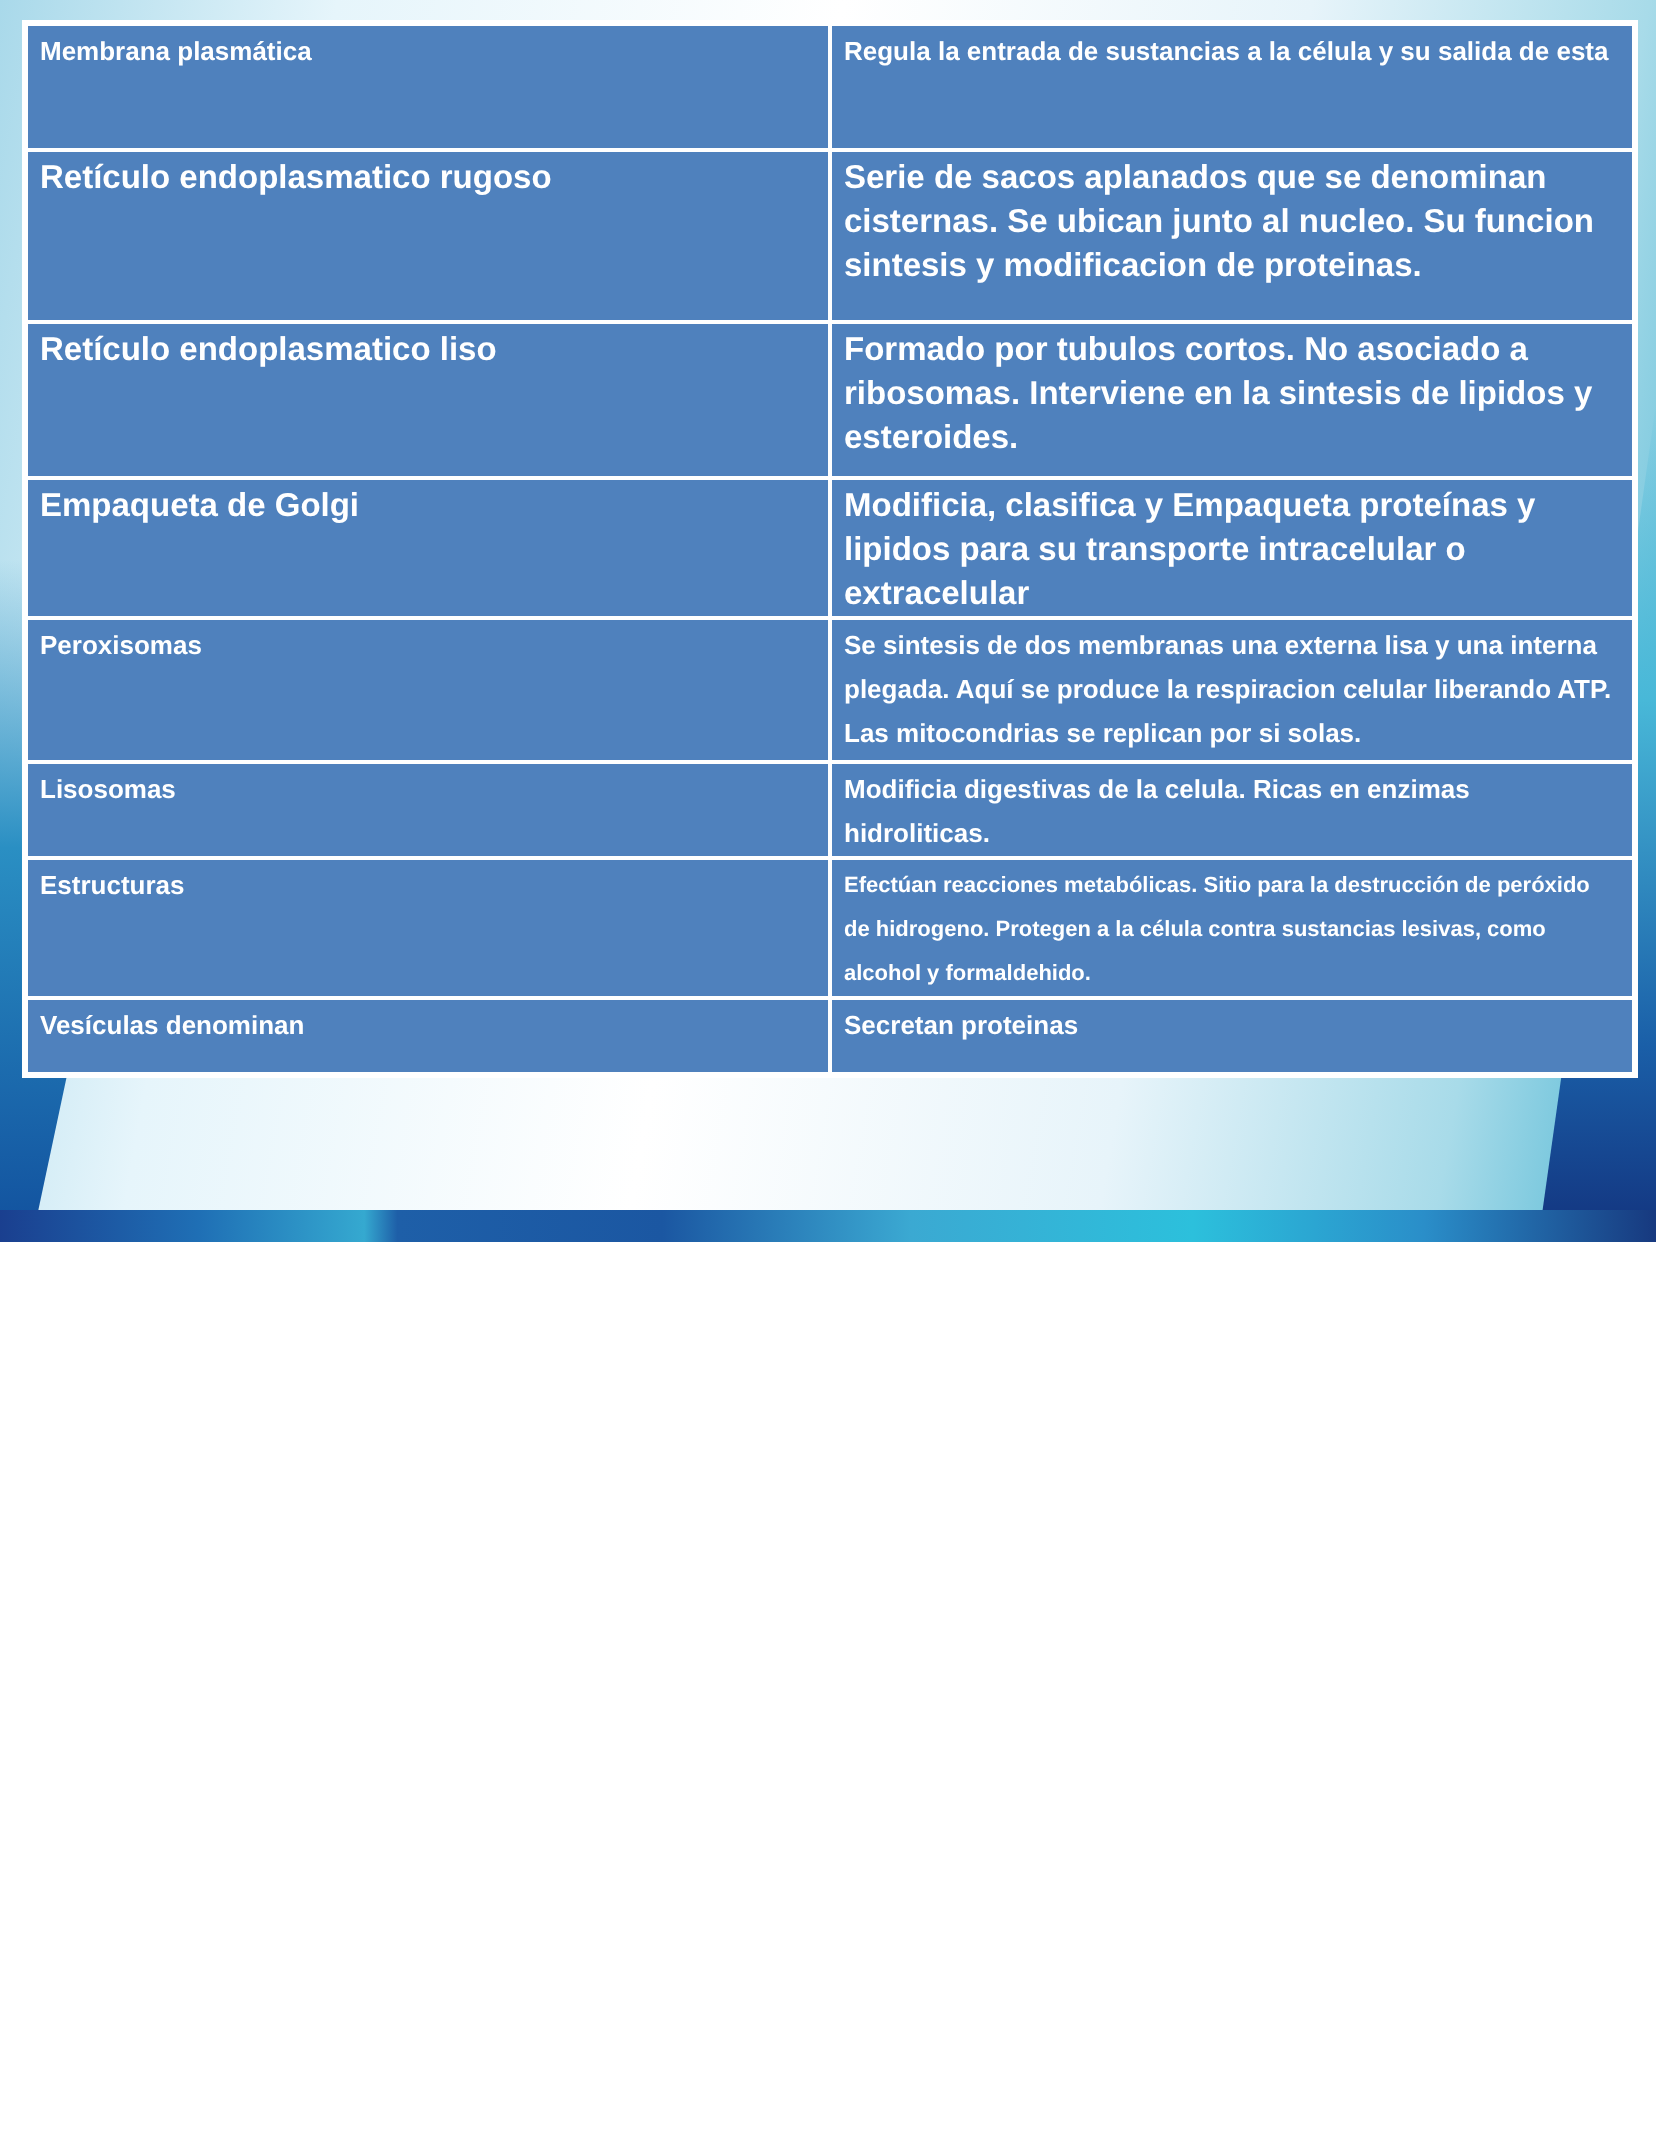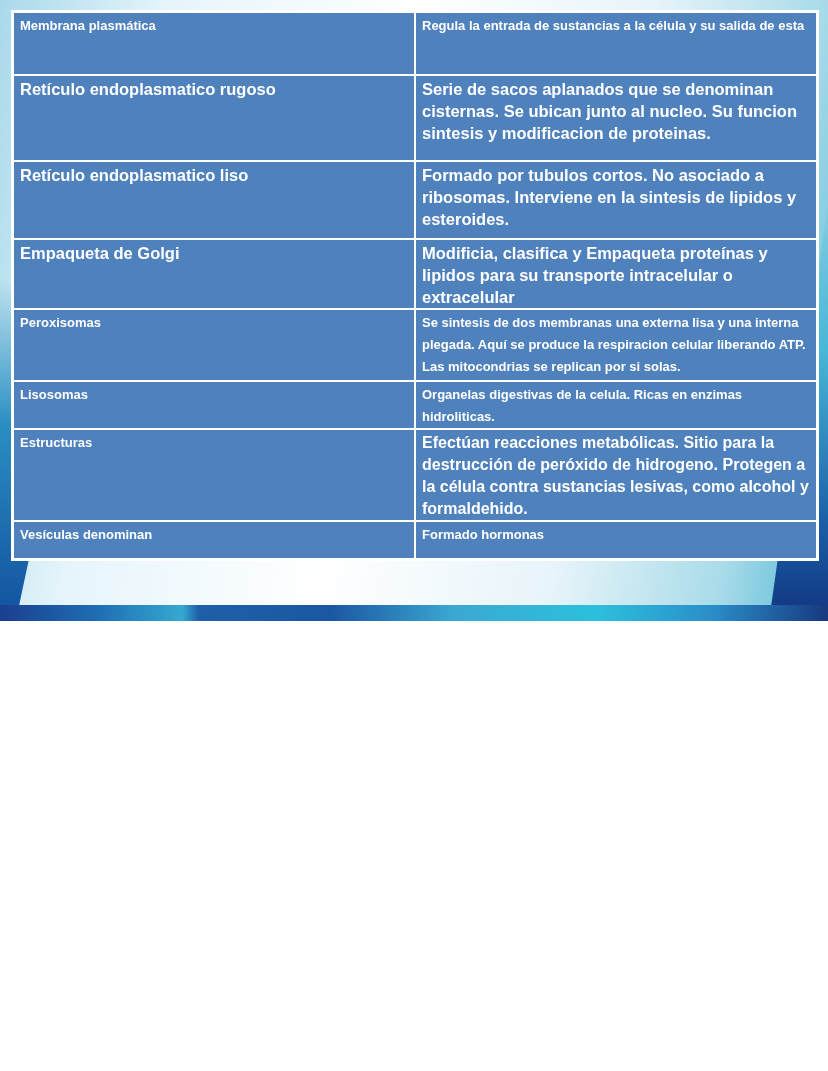--- a/index.html
+++ b/index.html
@@ -70,26 +70,26 @@
       <tr style="height:58px;">
         <td class="name fs16 indent">Empaqueta de Golgi</td>
         <td class="desc fs16">Modificia, clasifica y Empaqueta proteínas y lipidos para su transporte intracelular o extracelular</td>
       </tr>
       <tr style="height:72px;">
         <td class="name fs13 indent">Peroxisomas</td>
         <td class="desc fs13">Se sintesis de dos  membranas una externa lisa y una interna plegada. Aquí se produce la respiracion celular liberando ATP. Las mitocondrias se replican por si solas.</td>
       </tr>
       <tr style="height:40px;">
         <td class="name fs13 indent">Lisosomas</td>
-        <td class="desc fs13">Organelas digestivas de la celula. Ricas en enzimas hidroliticas.</td>
+        <td class="desc fs13">Modificia digestivas de la celula. Ricas en enzimas hidroliticas.</td>
       </tr>
       <tr style="height:64px;">
         <td class="name fs13 indent">Estructuras</td>
-        <td class="desc fs13" style="font-size:16px;">Efectúan reacciones metabólicas. Sitio para la destrucción de peróxido de hidrogeno. Protegen a la célula contra sustancias lesivas, como alcohol y formaldehido.</td>
+        <td class="desc fs13" style="font-size:11px;">Efectúan reacciones metabólicas. Sitio para la destrucción de peróxido de hidrogeno. Protegen a la célula contra sustancias lesivas, como alcohol y formaldehido.</td>
       </tr>
       <tr style="height:38px;">
         <td class="name fs13 indent">Vesículas denominan</td>
-        <td class="desc fs13">Formado hormonas</td>
+        <td class="desc fs13">Secretan proteinas</td>
       </tr>
     </tbody>
       </table>
   </div>
 </div>
 
 </body></html>

